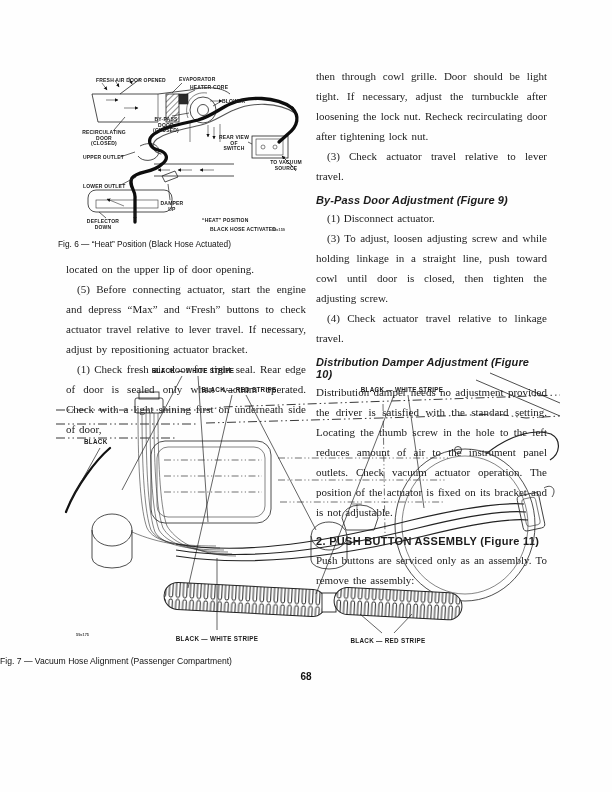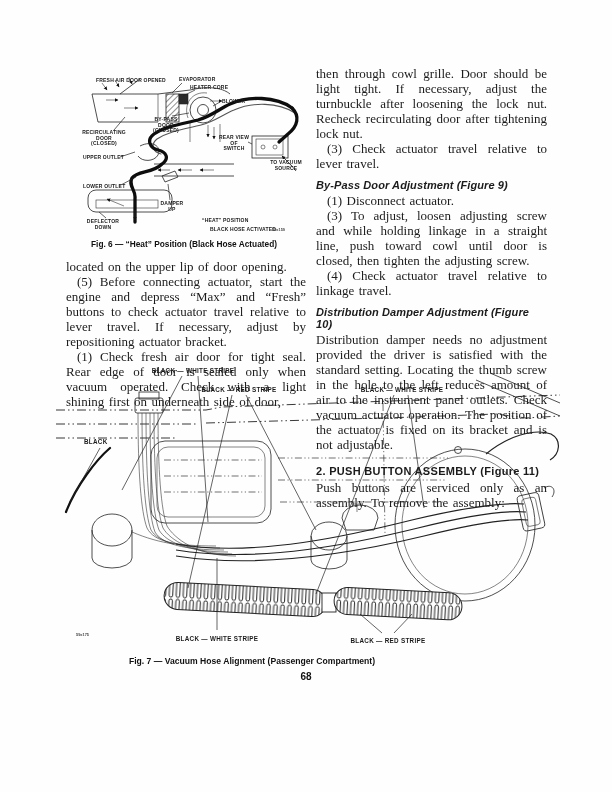--- a/index.html
+++ b/index.html
@@ -4,35 +4,35 @@
 <style>
   html,body { margin:0; padding:0; background:#ffffff; }
   .page {
     position:relative; width:612px; height:792px; background:#fefefe;
     font-family:"Liberation Serif", serif; color:#1b1b1b; overflow:hidden;
   }
   .col { position:absolute; }
   .col-left  { left:66px; top:259px; width:240px; }
   .col-right { left:316px; top:66px; width:231px; }
   p.body {
-    margin:0; font-size:13px; line-height:15px; text-align:justify;
+    margin:0; font-size:11px; line-height:20px; text-align:justify;
     word-spacing:1.2px;
   }
   p.ind { text-indent:11px; }
   h3.sub {
     margin:8px 0 2px 0; font-family:"Liberation Sans", sans-serif;
     font-style:italic; font-weight:bold; font-size:11px; letter-spacing:0.1px;
   }
   h2.sec {
     margin:13px 0 3px 0; font-family:"Liberation Sans", sans-serif;
     font-weight:bold; font-size:11px; letter-spacing:0.3px;
   }
   .figcap {
     position:absolute; font-family:"Liberation Sans", sans-serif;
-    font-weight:bold; text-align:center; color:#111;
+    font-weight:normal; text-align:left; color:#111;
   }
   .figcap6 { left:58px; top:239px; width:252px; font-size:8.3px; }
   .figcap7 { left:0;   top:656px; width:504px; font-size:8.6px; }
   .pagenum {
     position:absolute; left:0; top:671px; width:612px; text-align:center;
     font-family:"Liberation Sans", sans-serif; font-weight:bold; font-size:10px; color:#111;
   }
   svg { position:absolute; }
   .fig6 { left:62px; top:64px; }
   .fig7 { left:56px; top:362px; }

